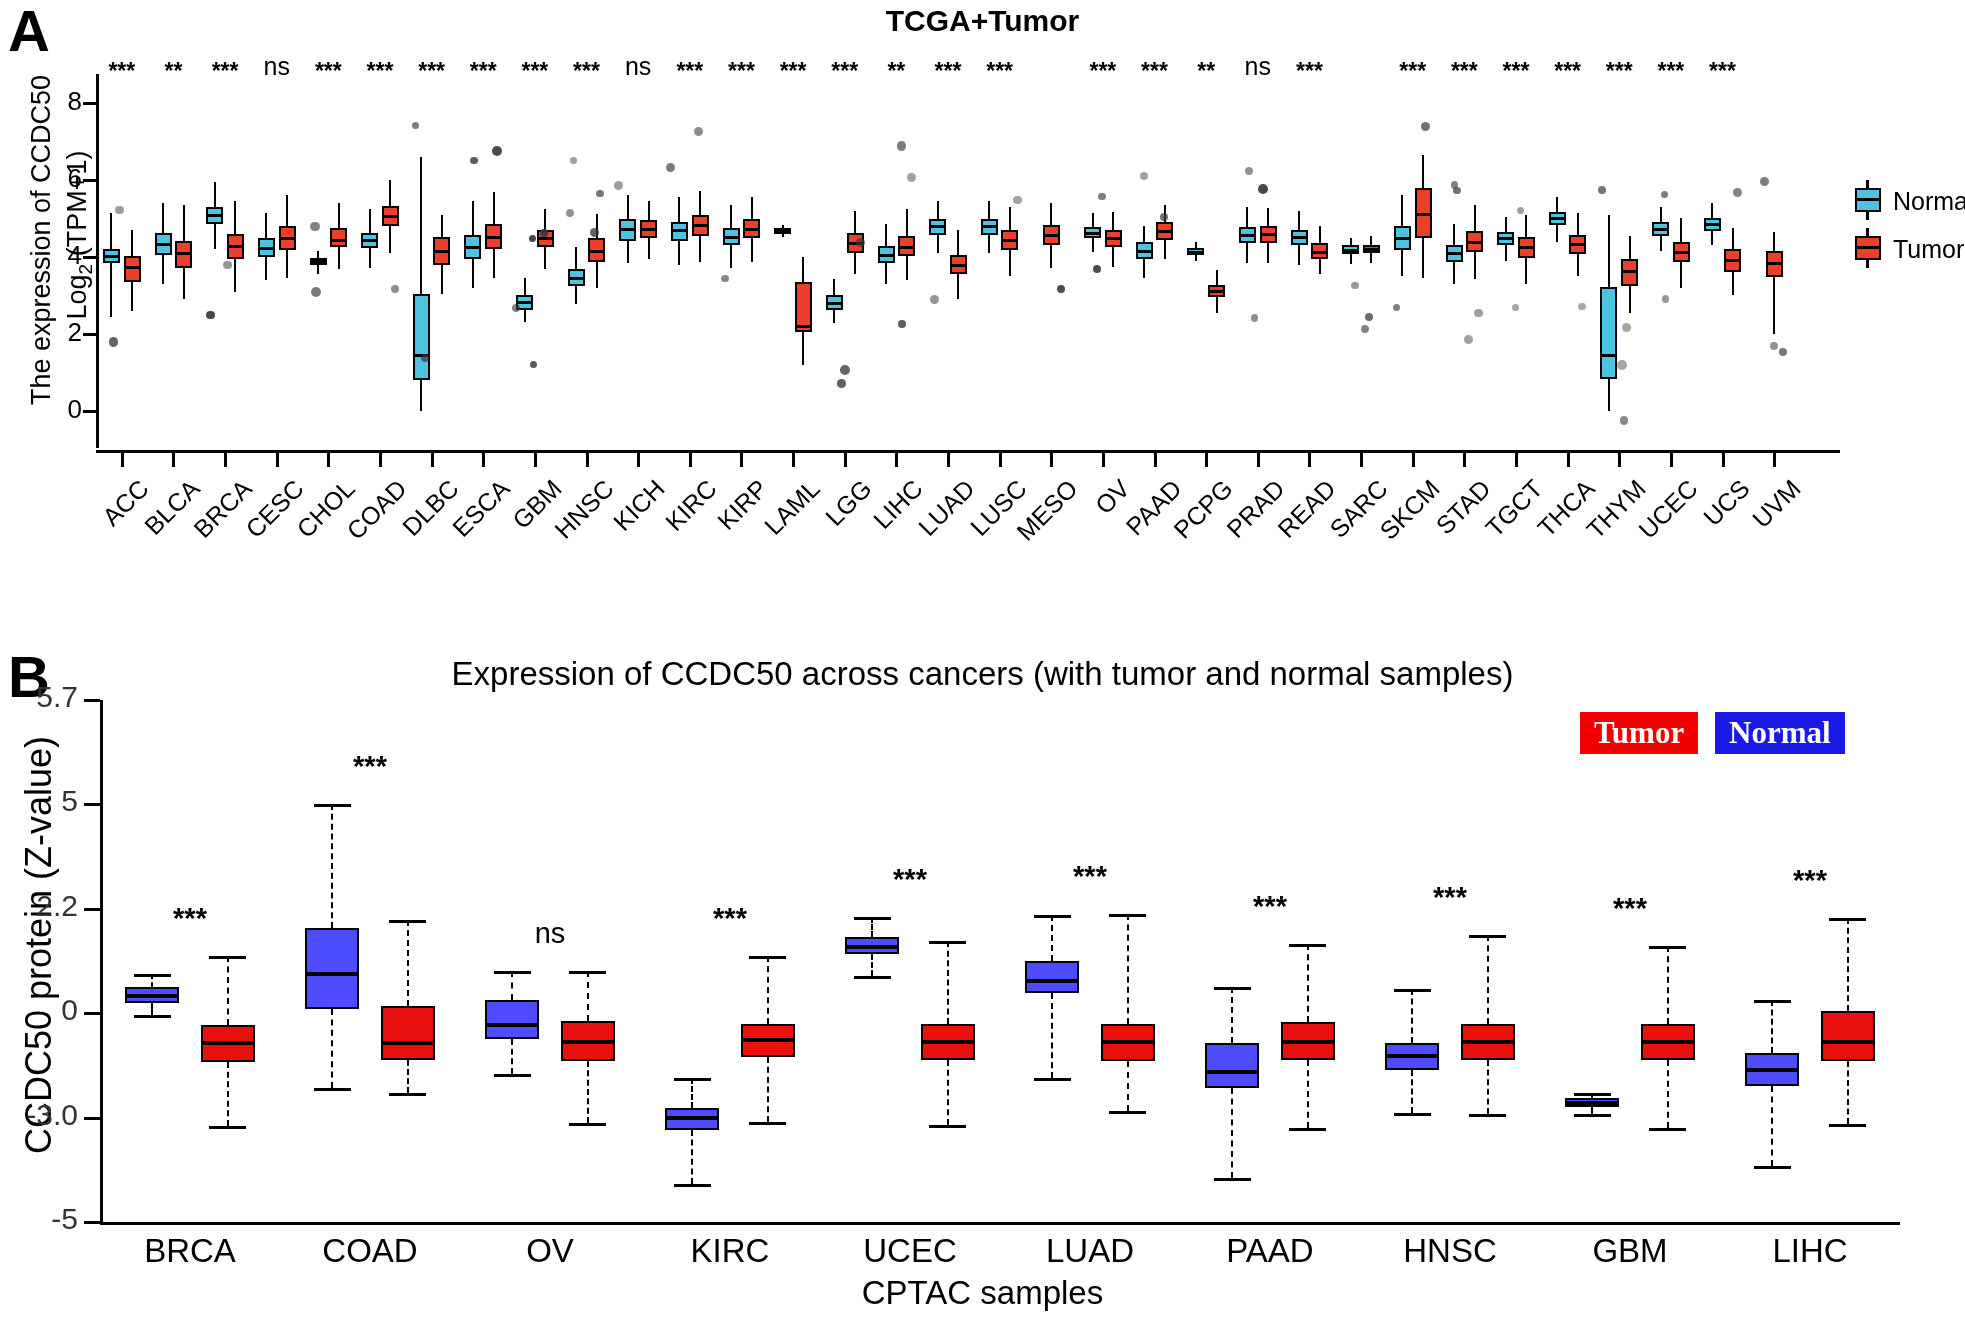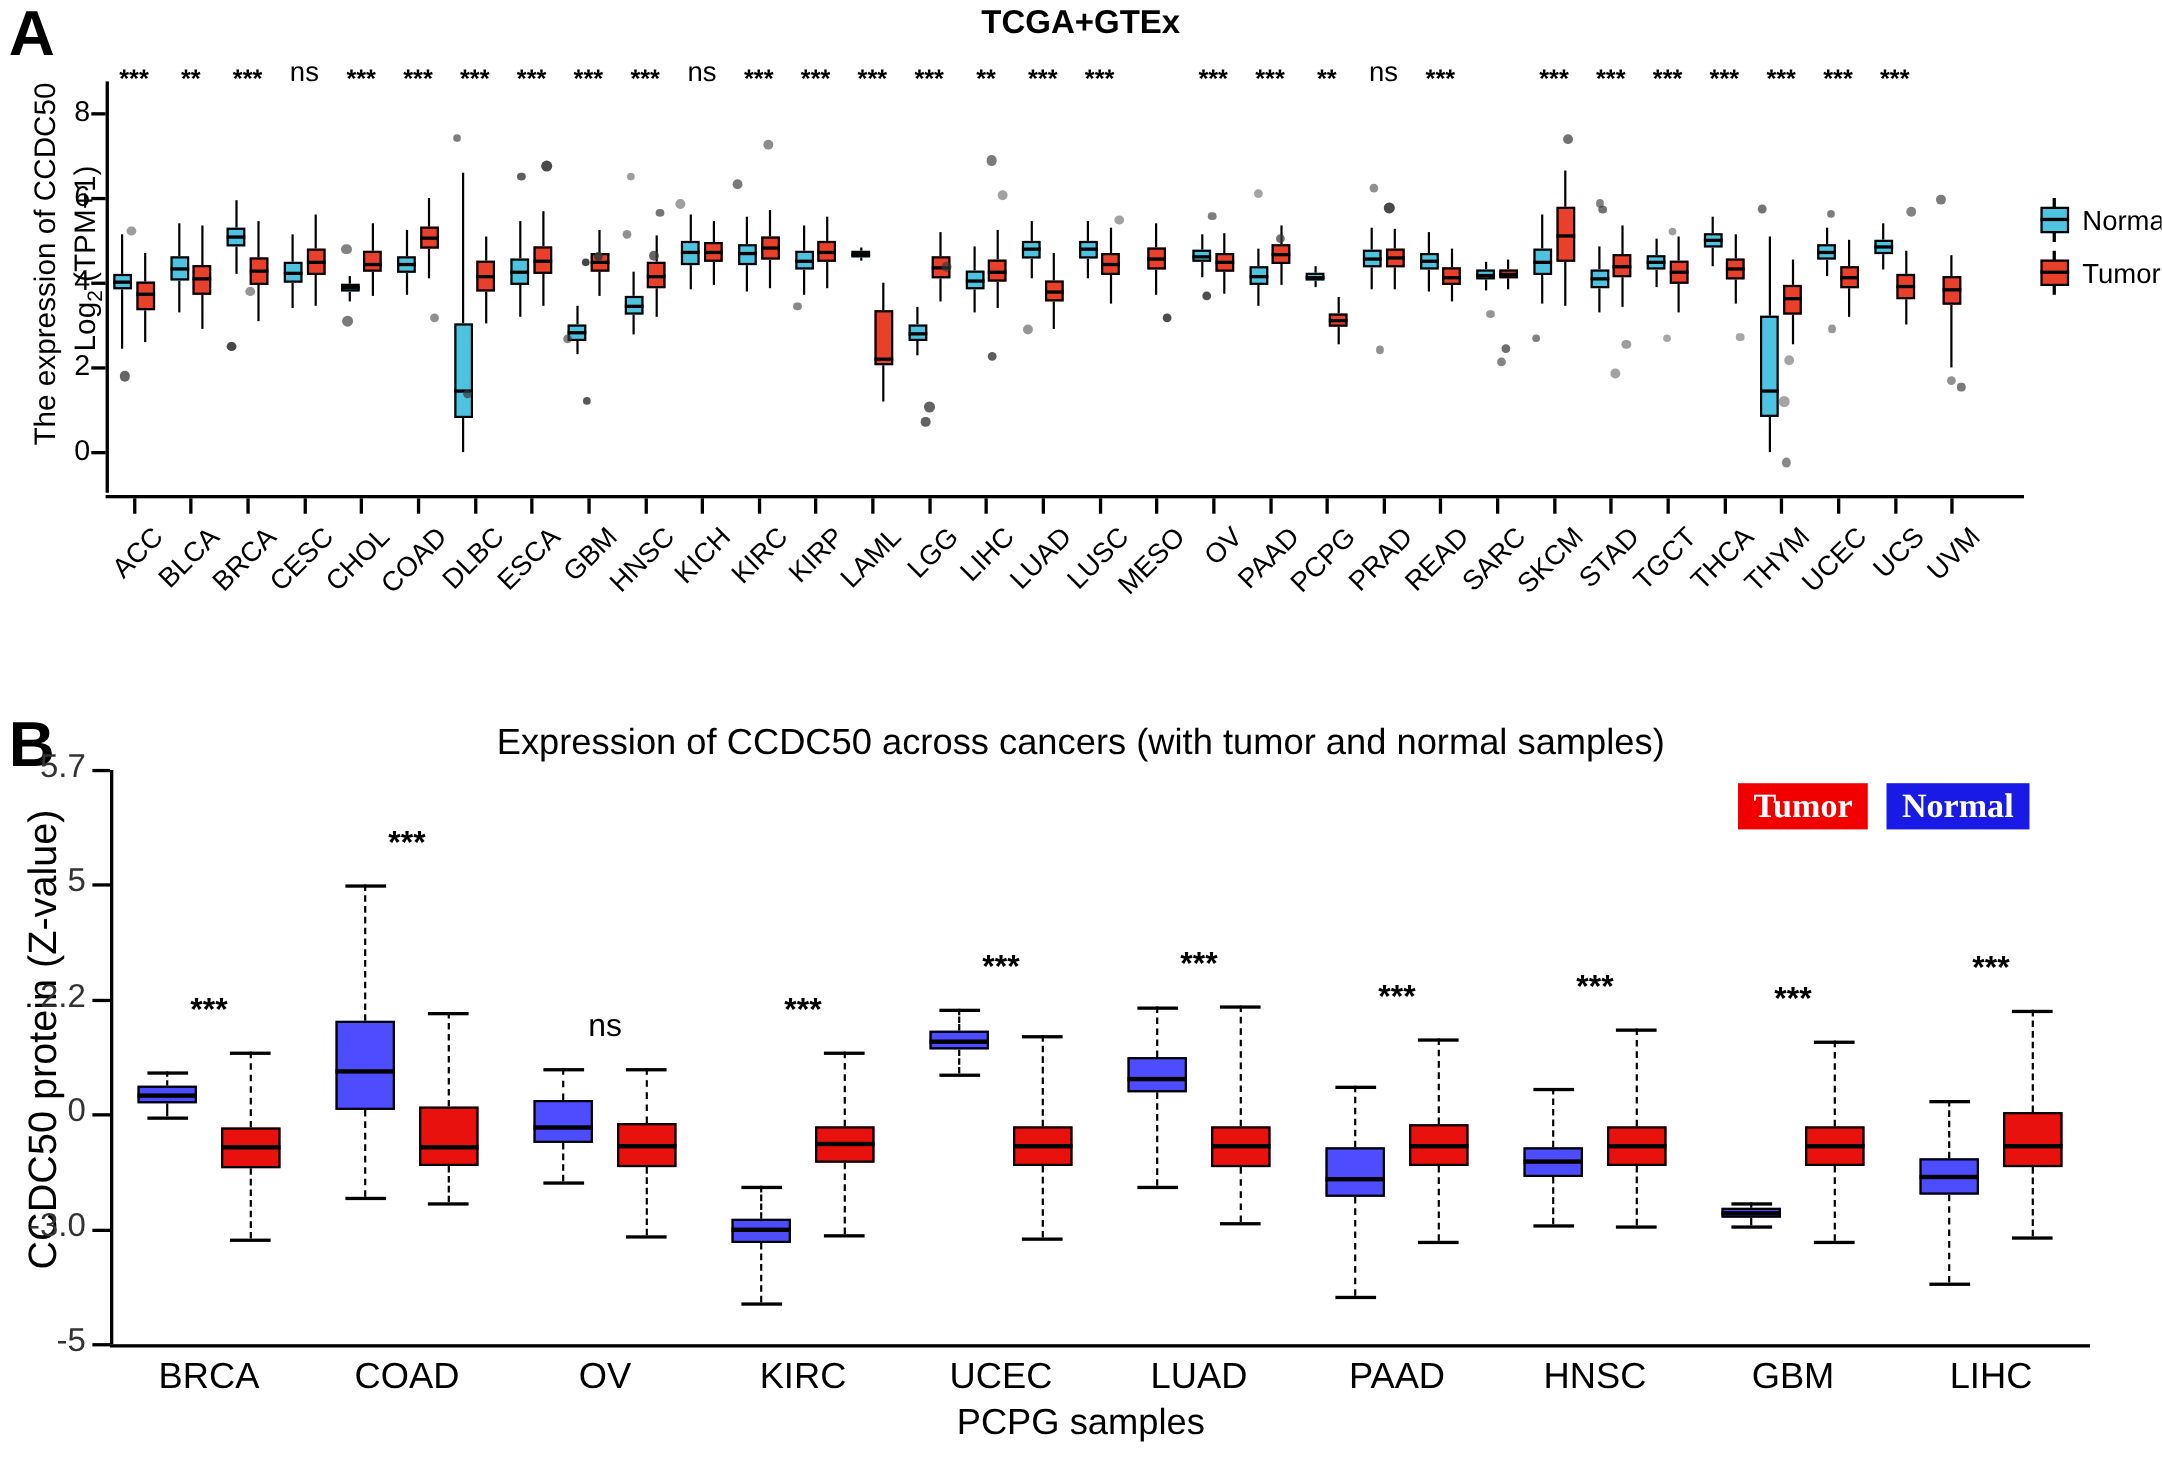--- a/index.html
+++ b/index.html
@@ -33,21 +33,21 @@
   .ytick-b{position:absolute;font-size:30px;text-align:right;color:#333;}
   .sigB{position:absolute;font-size:29px;font-weight:bold;text-align:center;white-space:nowrap;}
   .sigB.ns{font-weight:normal;}
   #xaxisB-title{position:absolute;font-size:33px;text-align:center;width:100%;}
 </style>
 </head>
 <body>
 
 <div class="abs panel-letter" style="left:8px;top:2px;">A</div>
 
-<div class="abs" id="panelA-title" style="left:0;top:4px;width:1965px;text-align:center;">TCGA+GTEx</div>
+<div class="abs" id="panelA-title" style="left:0;top:4px;width:1965px;text-align:center;">TCGA+Tumor</div>
 
 <div class="ylabA" style="left:26px;top:440px;width:400px;">
   <span>The expression of CCDC50</span>
 </div>
 <div class="ylabA" style="left:62px;top:400px;width:330px;font-size:27px;">
   <span>Log</span><sub style="font-size:19px;">2</sub><span> (TPM+1)</span>
 </div>
 
 <div id="panelA-plot">
     <div class="axis-line" style="left:96px;top:74px;width:3px;height:374px;"></div>
@@ -655,13 +655,13 @@
     <div class="med" style="left:1820.8px;top:1040.432px;width:54px;height:4px;"></div>
     <div class="sigB" style="left:1740px;top:863.9872px;width:140px;">***</div>
     <div class="xlab-b" style="left:1700px;top:1232px;width:220px;">LIHC</div>
   </div>
 
 <div class="abs" style="left:1580px;top:712px;">
   <span class="legB" style="left:0;top:0;background:#f20000;">Tumor</span>
   <span class="legB" style="left:135px;top:0;background:#1a1ae6;">Normal</span>
 </div>
 
-<div id="xaxisB-title" style="left:0;top:1274px;">PCPG samples</div>
+<div id="xaxisB-title" style="left:0;top:1274px;">CPTAC samples</div>
 
 </body></html>

